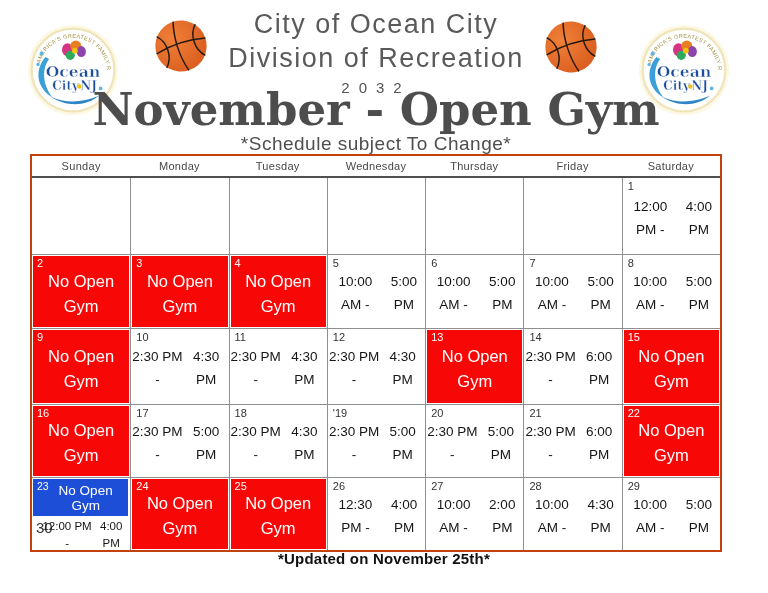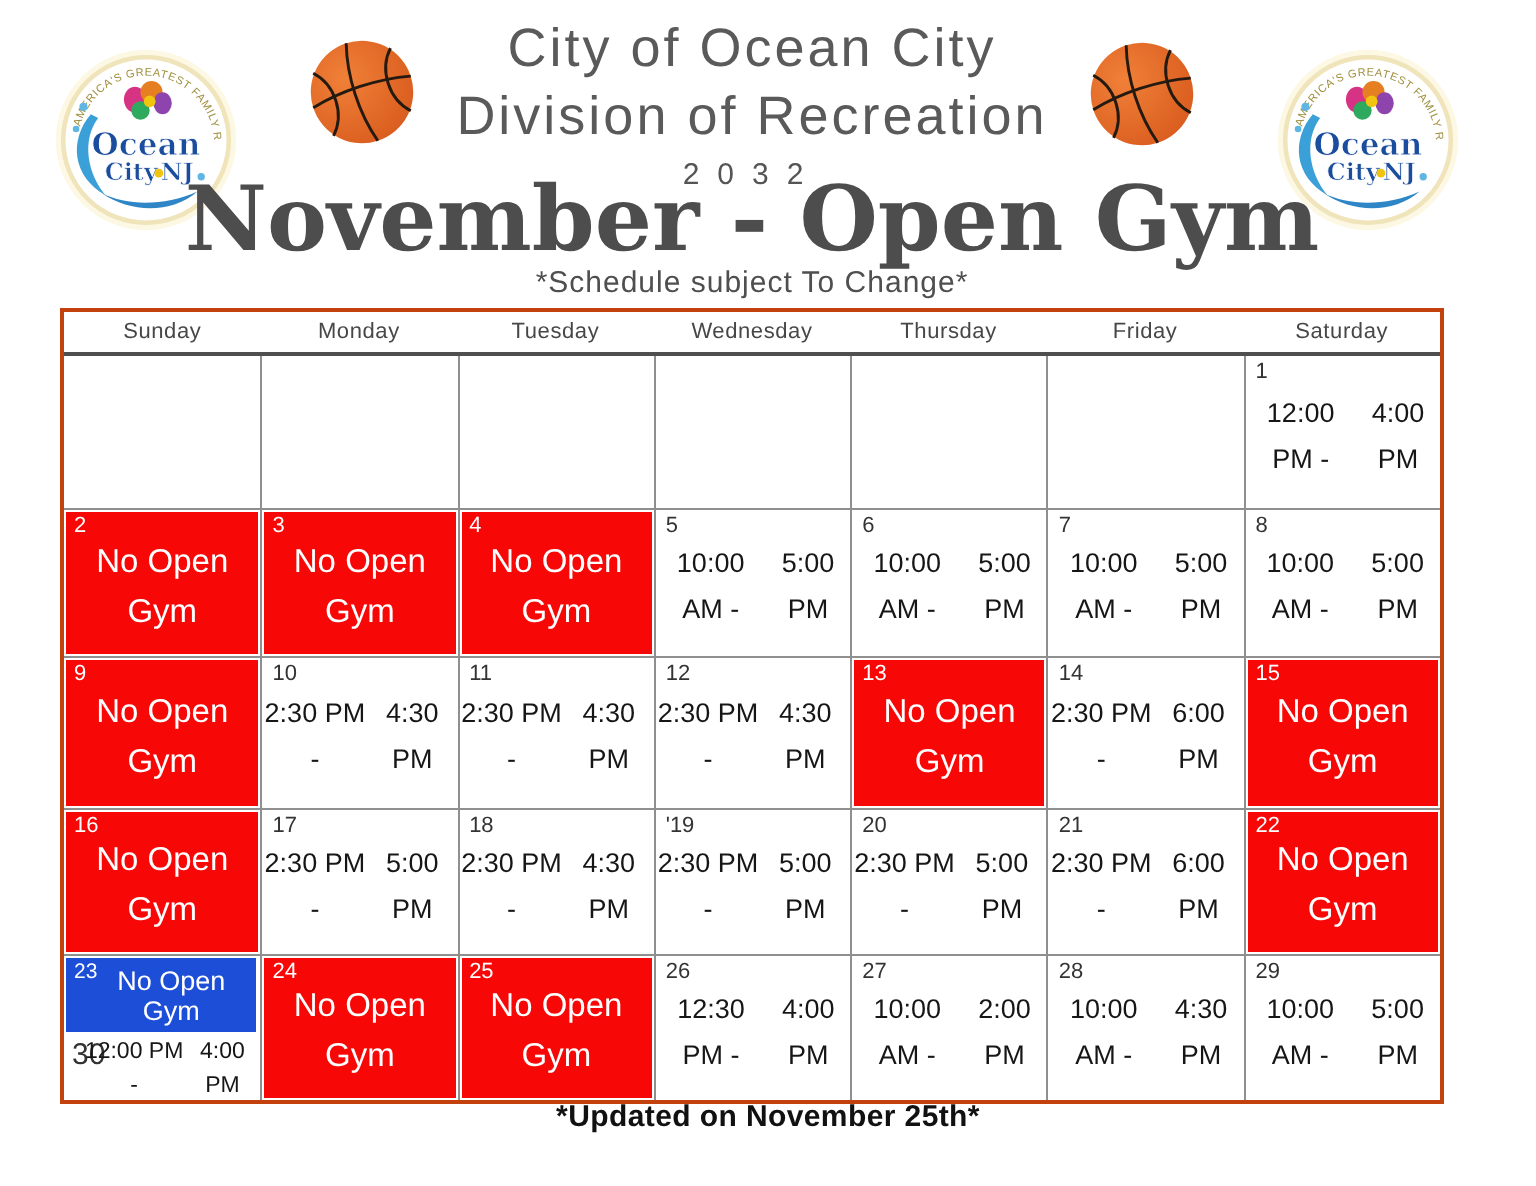--- a/index.html
+++ b/index.html
@@ -9,21 +9,21 @@
   
   .abs{position:absolute;}
   .center-stack{left:0;width:752px;text-align:center;color:#565656;}
   .org-line{font-family:"Liberation Sans",sans-serif;font-weight:400;font-size:27px;
             letter-spacing:1.5px;color:#5a5a5a;}
   .org1{top:9px;}
   .org2{top:43px;}
   .year{top:79px;font-size:15px;letter-spacing:9px;color:#555;}
   .main-title{top:83px;font-family:"DejaVu Serif",serif;font-weight:700;font-size:45px;
               color:#4d4d4d;letter-spacing:0px;}
-  .subtitle{top:133px;font-size:15px;color:#4f4f4f;letter-spacing:.5px;}
+  .subtitle{top:133px;font-size:19px;color:#4f4f4f;letter-spacing:.5px;}
 
   .logo{width:92px;height:92px;}
   .logo-left{left:27px;top:24px;}
   .logo-right{left:638px;top:24px;}
   .ball{width:58px;height:58px;}
   .ball-left{left:152px;top:17px;}
   .ball-right{left:542px;top:18px;}
 
   
   .calendar{position:absolute;left:30px;top:154px;width:688px;border:2px solid #c2410c;background:#fff;}

